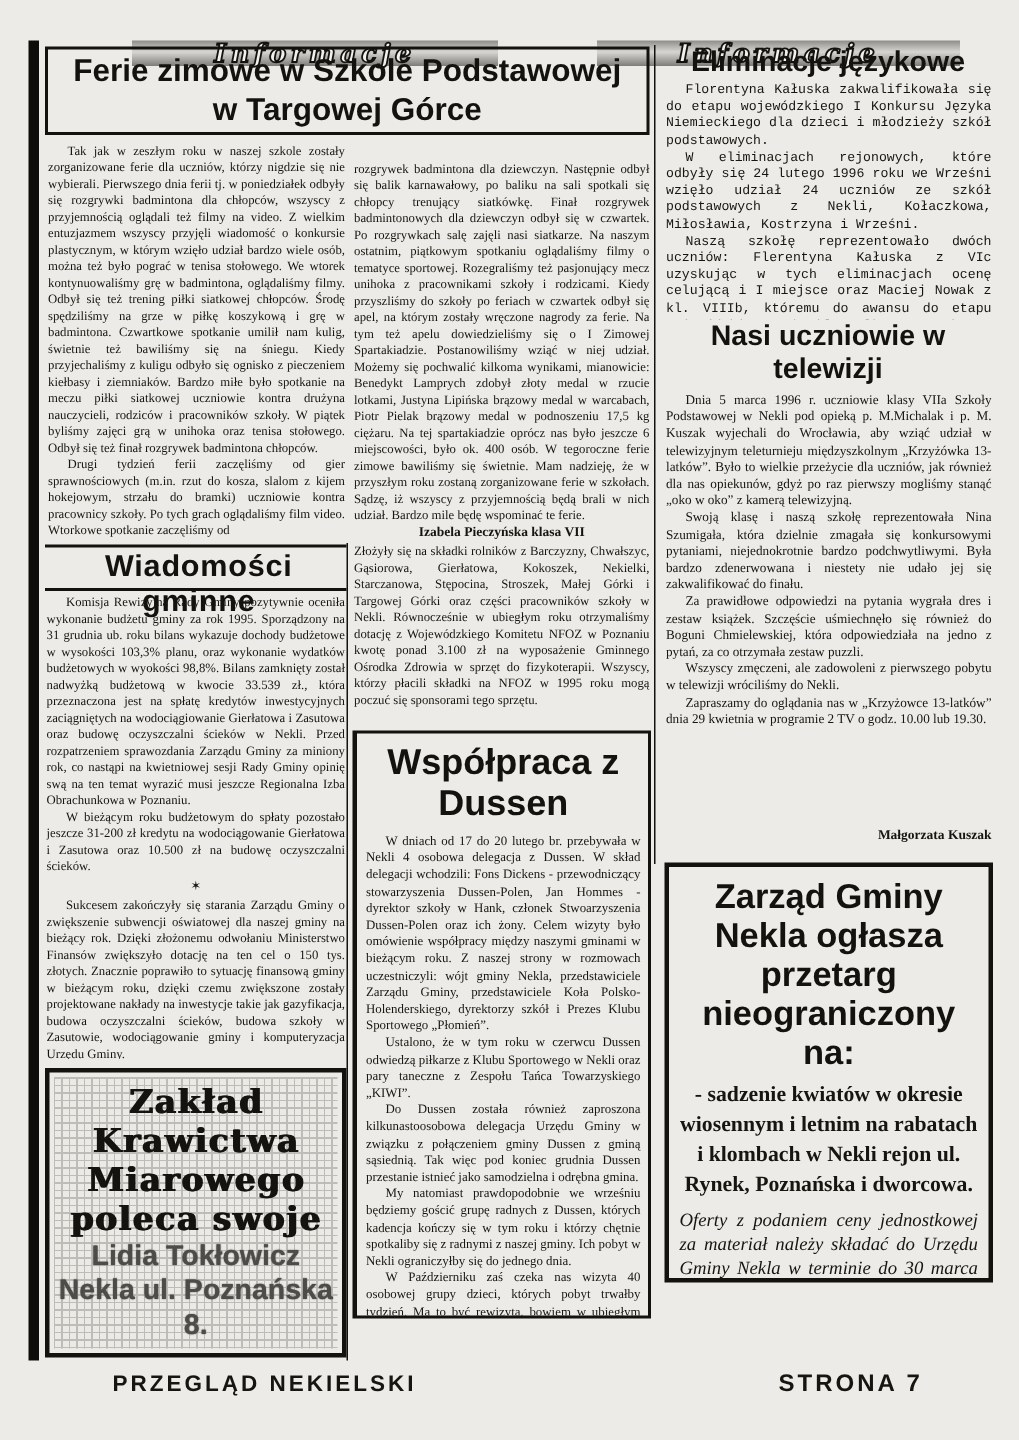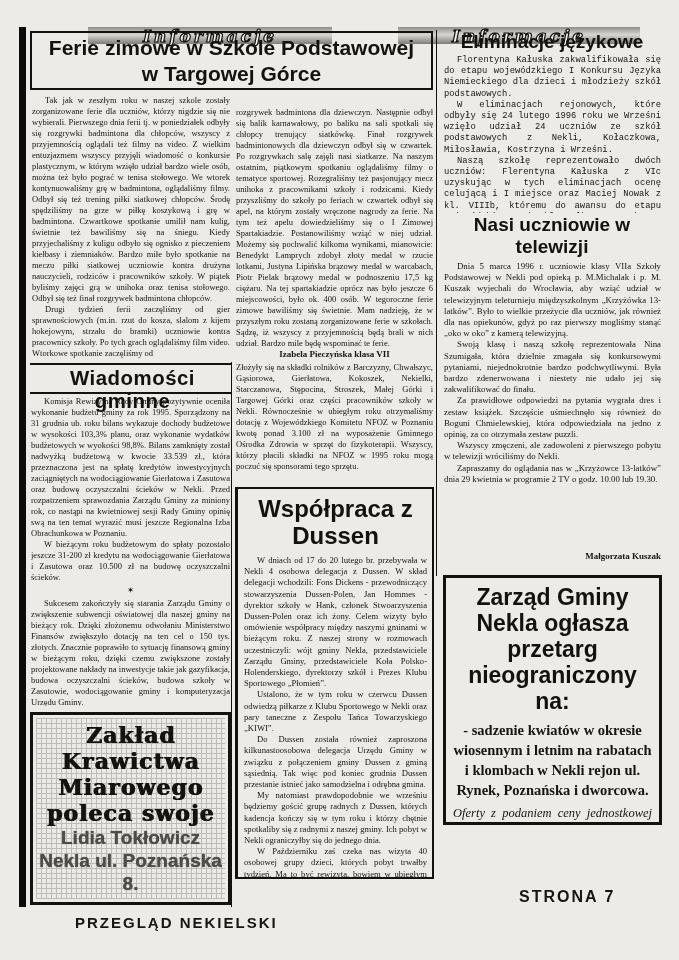--- a/index.html
+++ b/index.html
@@ -57,21 +57,21 @@
 
   
   .elim-title{position:absolute;left:443px;top:31px;width:218px;font-size:19px;}
   .elim-body{position:absolute;left:444px;top:55px;width:217px;height:158px;overflow:hidden;font-family:Liberation Mono, monospace;}
   .elim-body p,.tv-body p{font-size:8.8px;line-height:11.2px;}
   .tv-title{position:absolute;left:443px;top:214px;width:218px;font-size:19px;line-height:22px;}
   .tv-body{position:absolute;left:444px;top:261px;width:217px;height:302px;overflow:hidden;}
   .tv-sig{position:absolute;left:444px;top:549px;width:217px;}
 
   
-  .przetarg{position:absolute;left:443px;top:575px;width:219px;height:250px;border:3px solid #14120e;
+  .przetarg{position:absolute;left:443px;top:575px;width:219px;height:280px;border:3px solid #14120e;
           padding:6px 7px;overflow:hidden;}
   .przetarg .headline{font-size:23px;line-height:26px;}
   .przetarg .item{font-weight:bold;font-size:14.5px;line-height:20px;text-align:center;margin:6px 0 5px 0;}
   .przetarg .prg{font-size:12.5px;line-height:16px;text-align:justify;margin:0 0 7px 0;font-style:italic;}
   .przetarg .prg.center{text-align:center;}
 
   
   .ad{position:absolute;left:30px;top:712px;width:201px;height:193px;border:3px solid #14120e;
       padding:3px;}
   .ad-inner{width:100%;height:100%;text-align:center;padding-top:4px;
@@ -79,21 +79,21 @@
                        repeating-linear-gradient(90deg,#bdbcb8 0,#bdbcb8 1px,transparent 1px,transparent 5px);
       background-color:#eceae5;}
   .ad .decor{font-family:"DejaVu Serif",serif;font-weight:bold;font-size:22px;line-height:26px;
       color:#15130f;letter-spacing:1px;text-shadow:1px 0 0 #15130f;}
   .ad .plain{font-family:"Liberation Sans",sans-serif;font-weight:bold;font-size:19px;line-height:23px;
       color:#4e4c49;text-shadow:0 0 1px #4e4c49;}
 
   
   .footer-left{position:absolute;left:75px;top:914px;font-family:"Liberation Sans",sans-serif;
       font-weight:bold;font-size:15px;letter-spacing:2px;}
-  .footer-right{position:absolute;left:519px;top:888px;font-family:"Liberation Sans",sans-serif;
+  .footer-right{position:absolute;left:519px;top:914px;font-family:"Liberation Sans",sans-serif;
       font-weight:bold;font-size:16px;letter-spacing:2px;}
 </style>
 </head>
 <body>
 
 <div class="page">
 
   <div class="leftbar"></div>
 
   <div class="banner b1">
@@ -150,21 +150,21 @@
     <p class="ind">Florentyna Kałuska zakwalifikowała się do etapu wojewódzkiego I Konkursu Języka Niemieckiego dla dzieci i młodzieży szkół podstawowych.</p>
     <p class="ind">W eliminacjach rejonowych, które odbyły się 24 lutego 1996 roku we Wrześni wzięło udział 24 uczniów ze szkół podstawowych z Nekli, Kołaczkowa, Miłosławia, Kostrzyna i Wrześni.</p>
     <p class="ind">Naszą szkołę reprezentowało dwóch uczniów: Flerentyna Kałuska z VIc uzyskując w tych eliminacjach ocenę celującą i I miejsce oraz Maciej Nowak z kl. VIIIb, któremu do awansu do etapu wojewódzkiego zabrakło tylko 2,5 punktu.</p>
     <p class="ind">Do konkursu przygotowywała ich mgr Halina Frankiewicz. Gratulujemy!</p>
   </div>
 
   <div class="tv-title headline">Nasi uczniowie w telewizji</div>
   <div class="tv-body bodytext">
     <p class="ind">Dnia 5 marca 1996 r. uczniowie klasy VIIa Szkoły Podstawowej w Nekli pod opieką p. M.Michalak i p. M. Kuszak wyjechali do Wrocławia, aby wziąć udział w telewizyjnym teleturnieju międzyszkolnym „Krzyżówka 13-latków”. Było to wielkie przeżycie dla uczniów, jak również dla nas opiekunów, gdyż po raz pierwszy mogliśmy stanąć „oko w oko” z kamerą telewizyjną.</p>
     <p class="ind">Swoją klasę i naszą szkołę reprezentowała Nina Szumigała, która dzielnie zmagała się konkursowymi pytaniami, niejednokrotnie bardzo podchwytliwymi. Była bardzo zdenerwowana i niestety nie udało jej się zakwalifikować do finału.</p>
-    <p class="ind">Za prawidłowe odpowiedzi na pytania wygrała dres i zestaw książek. Szczęście uśmiechnęło się również do Boguni Chmielewskiej, która odpowiedziała na jedno z opinię, za co otrzymała zestaw puzzli.</p>
+    <p class="ind">Za prawidłowe odpowiedzi na pytania wygrała dres i zestaw książek. Szczęście uśmiechnęło się również do Boguni Chmielewskiej, która odpowiedziała na jedno z pytań, za co otrzymała zestaw puzzli.</p>
     <p class="ind">Wszyscy zmęczeni, ale zadowoleni z pierwszego pobytu w telewizji wróciliśmy do Nekli.</p>
     <p class="ind">Zapraszamy do oglądania nas w „Krzyżowce 13-latków” dnia 29 kwietnia w programie 2 TV o godz. 10.00 lub 19.30.</p>
   </div>
   <div class="tv-sig sig">Małgorzata Kuszak</div>
 
   <div class="przetarg">
     <div class="headline">Zarząd Gminy</div>
     <div class="headline">Nekla ogłasza</div>
     <div class="headline">przetarg</div>
     <div class="headline">nieograniczony na:</div>

